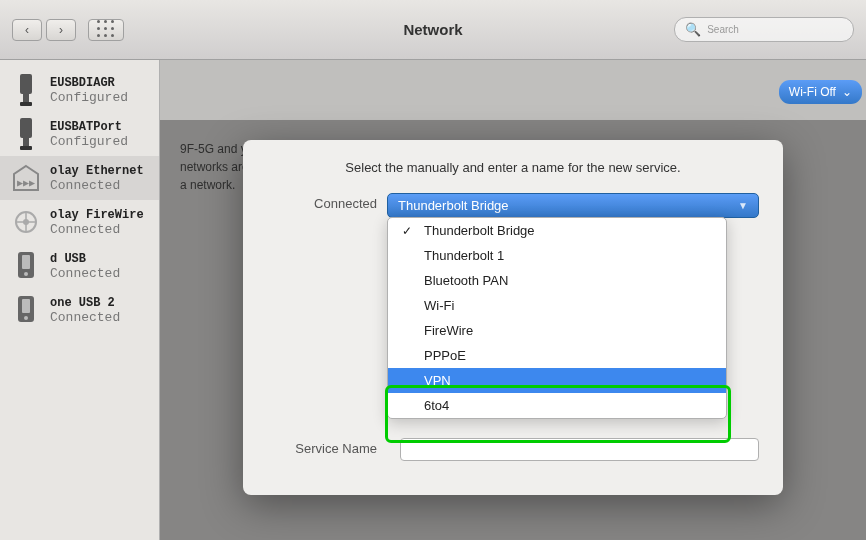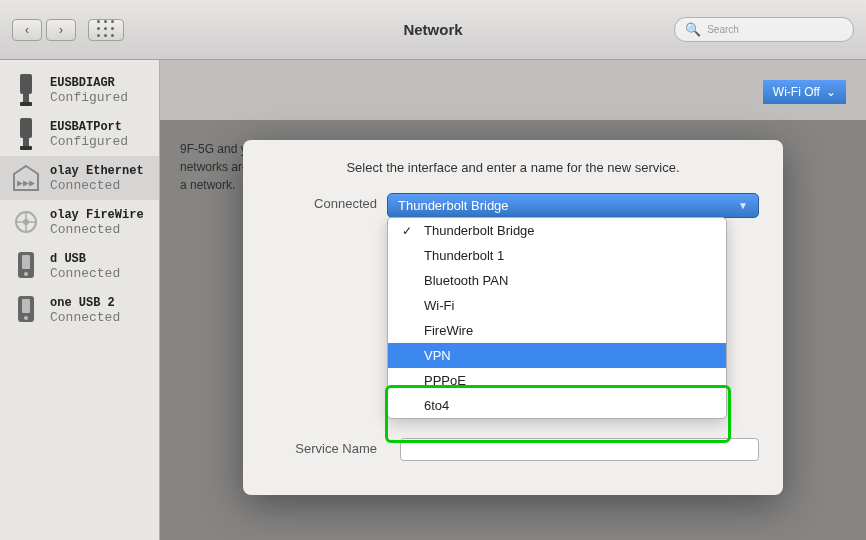--- a/index.html
+++ b/index.html
@@ -291,23 +291,23 @@
     
     .right-panel {
       flex: 1;
       padding: 20px;
       position: relative;
     }
 
     .wifi-status {
       position: absolute;
       top: 20px;
-      right: 20px;
+      right: 4px;
       background: linear-gradient(to bottom, #5b9cf6, #3478c9);
-      border-radius: 0;
+      border-radius: 11px;
       padding: 5px 10px;
       color: white;
       font-size: 12px;
       display: flex;
       align-items: center;
       gap: 6px;
     }
 
     .right-panel-text {
       margin-top: 60px;
@@ -442,21 +442,21 @@
     <div class="wifi-status">
       <span>Wi-Fi Off</span>
       <span>⌄</span>
     </div>
     <div class="right-panel-text">
       <span>9F-5G and</span>&nbsp;<span>you will be joined automatically. If no known networks are available, you will have to manually select a network.</span>
     </div>
 
     <div class="dialog-overlay">
       <div class="dialog">
-        <div class="dialog-title">Select the interface and enter a name for the new service.</div>
+        <div class="dialog-title">Select the manually and enter a name for the new service.</div>
 
         <div class="dialog-row">
           <div class="dialog-label">Connected</div>
           <div class="dialog-field">
             <div class="dropdown-container relative-wrap">
               <div class="dropdown-selected">
                 <span>Thunderbolt Bridge</span>
                 <span class="dropdown-arrow">▼</span>
               </div>
 
@@ -469,25 +469,25 @@
                 </div>
                 <div class="dropdown-item no-check">
                   <span>Bluetooth PAN</span>
                 </div>
                 <div class="dropdown-item no-check">
                   <span>Wi-Fi</span>
                 </div>
                 <div class="dropdown-item no-check">
                   <span>FireWire</span>
                 </div>
+                <div class="dropdown-item no-check">
+                  <span>PPPoE</span>
+                </div>
                 <div class="dropdown-item no-check selected-item" style="background:#3d88ee;">
                   <span>VPN</span>
-                </div>
-                <div class="dropdown-item no-check">
-                  <span>PPPoE</span>
                 </div>
                 <div class="dropdown-item no-check">
                   <span>6to4</span>
                 </div>
               </div>
 
               <div class="green-highlight" style="top: calc(24px + 6*28px); left:-2px; width:346px; height:58px;">
               </div>
             </div>
           </div>

